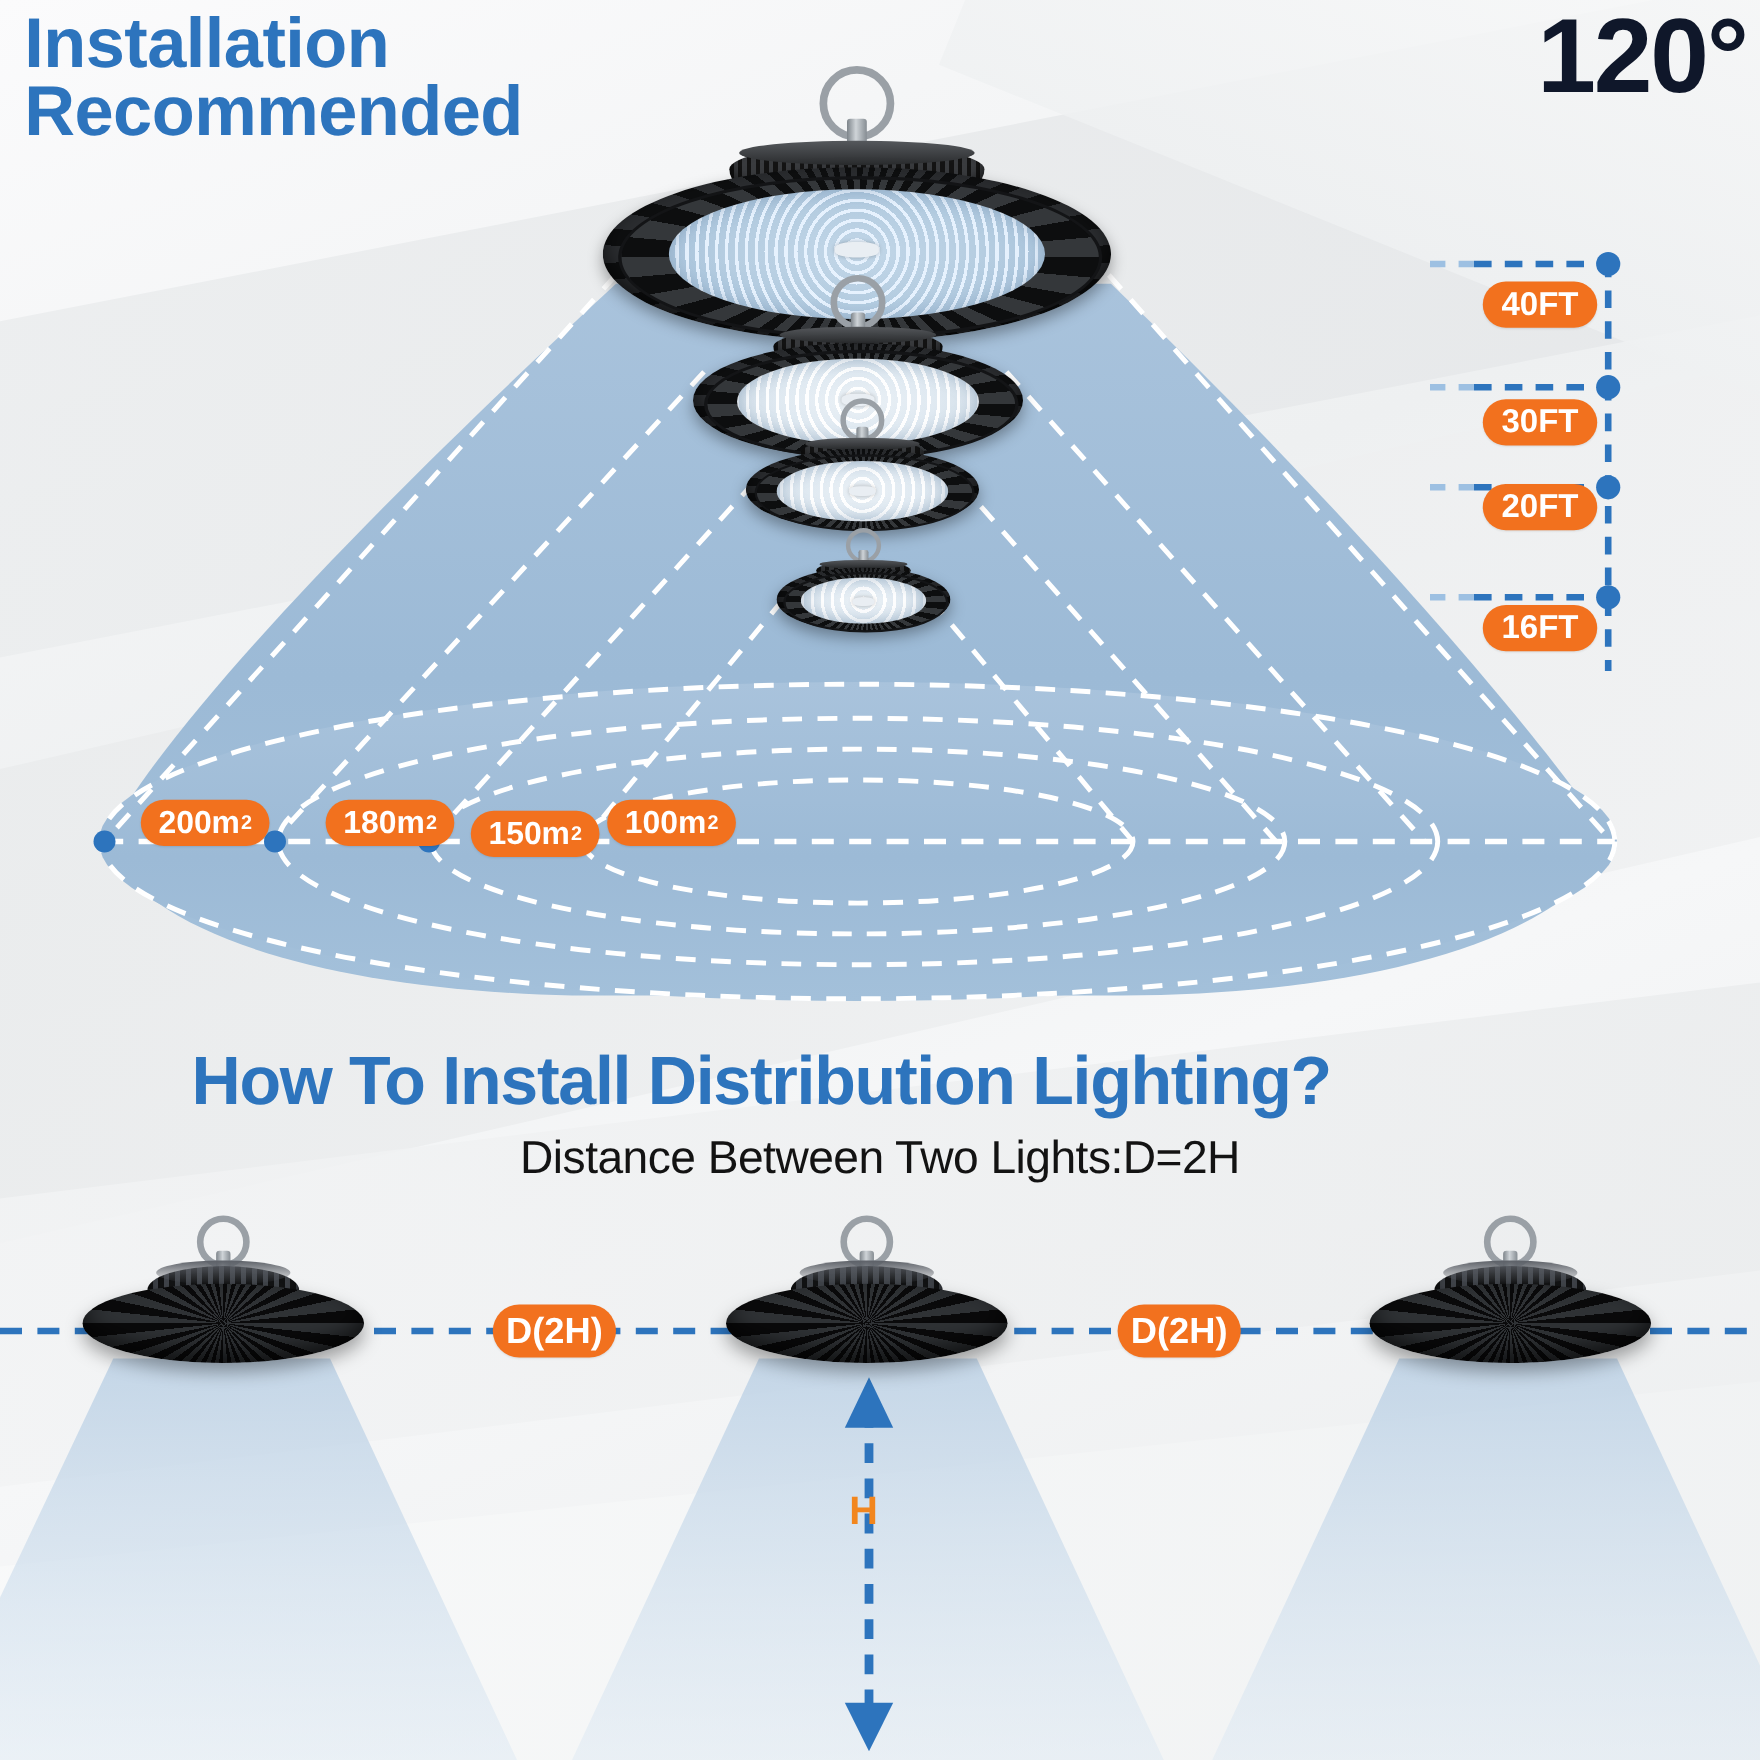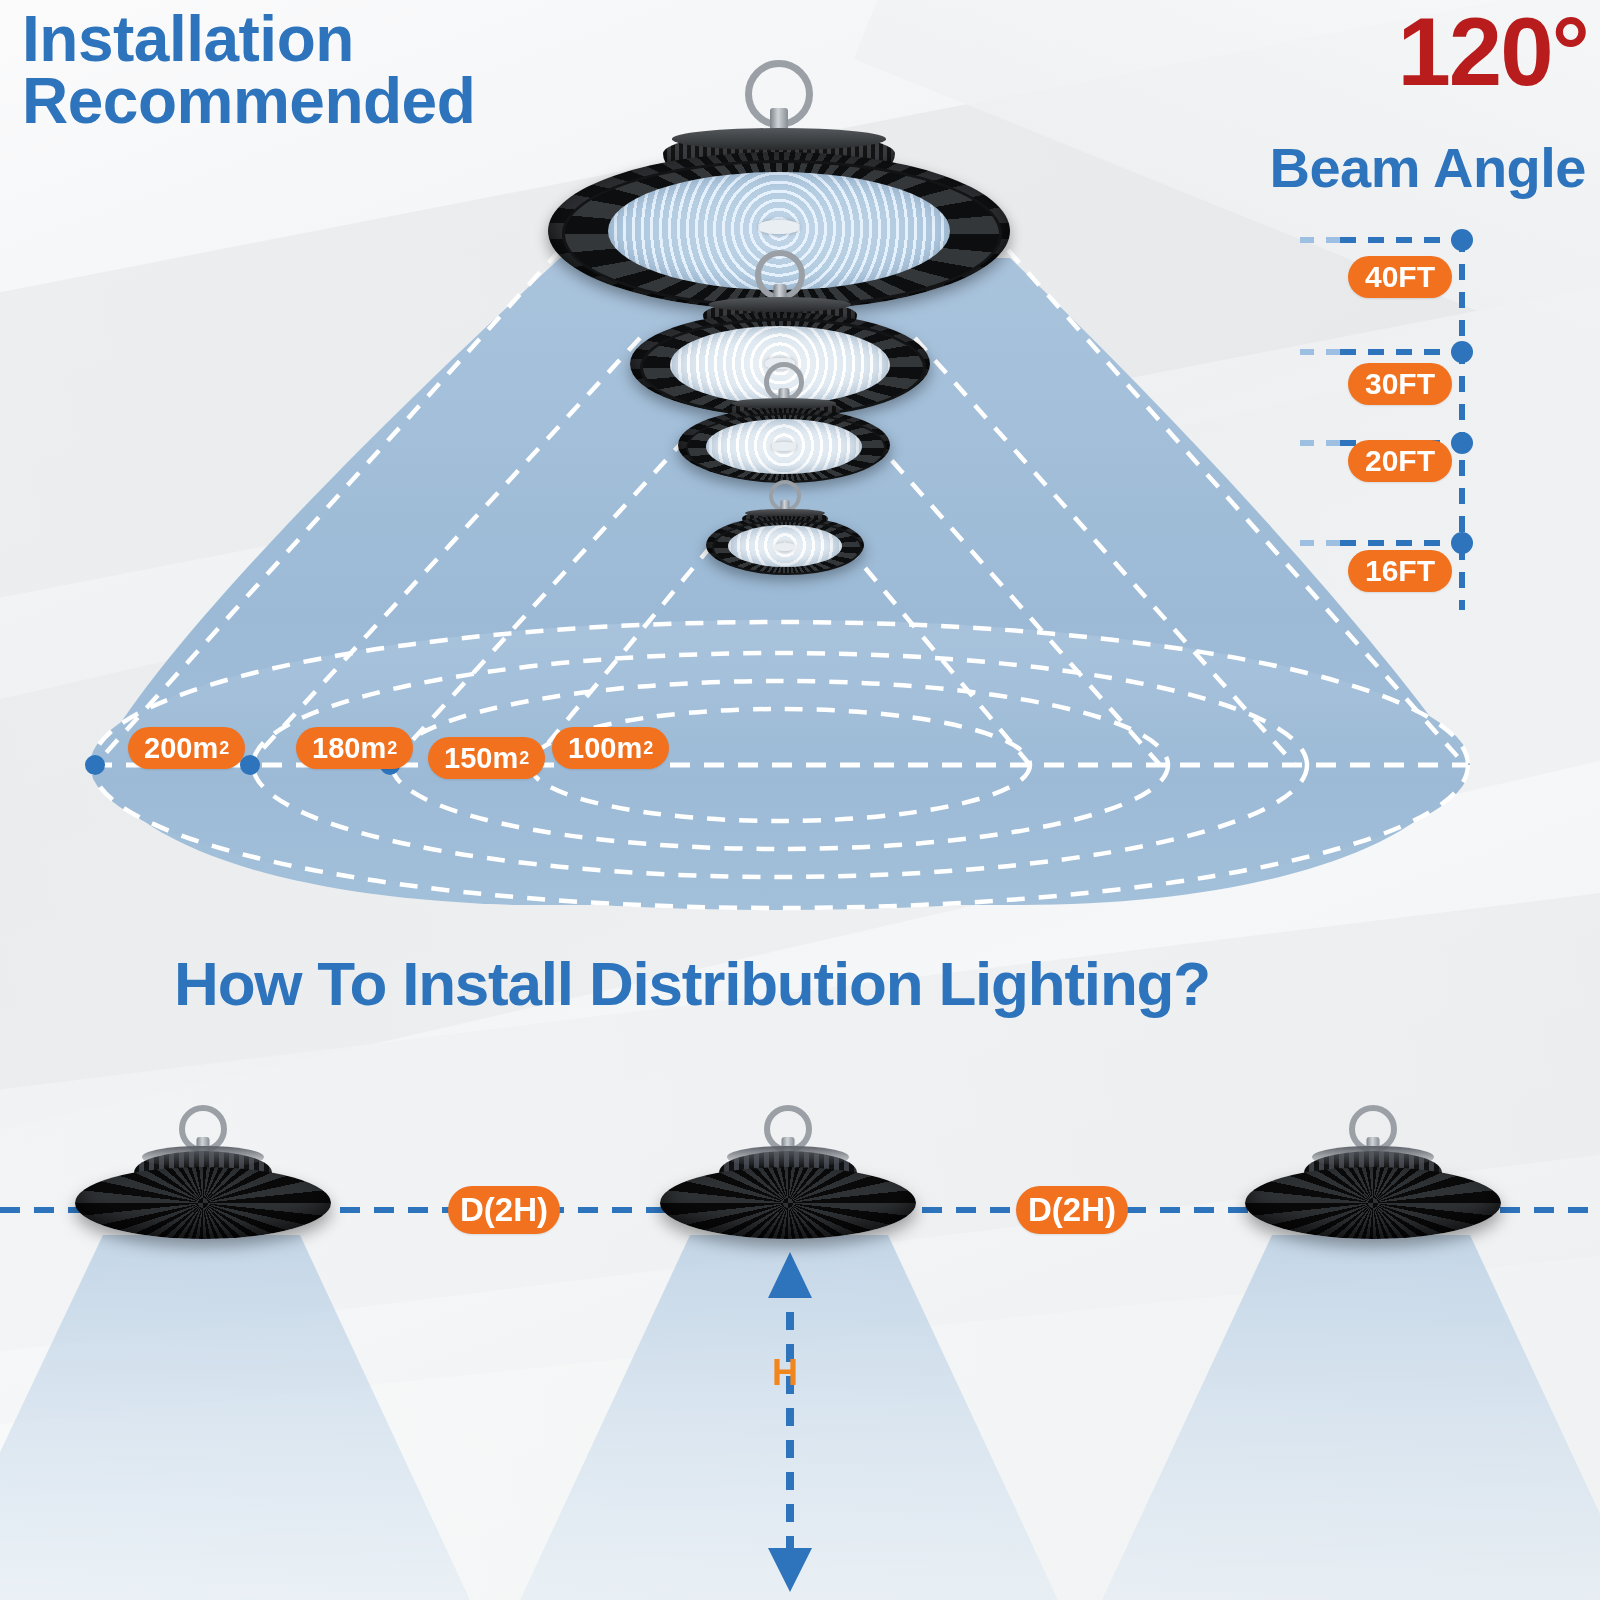--- a/index.html
+++ b/index.html
@@ -16,21 +16,21 @@
   .bg-band.b1{left:-400px;top:120px;width:2600px;height:300px;transform:rotate(-11deg);background:linear-gradient(90deg,#eceeef,#e3e5e7);}
   .bg-band.b2{left:-500px;top:520px;width:2600px;height:420px;transform:rotate(-13deg);background:linear-gradient(90deg,#e8eaeb,#f1f2f3);}
   .bg-band.b3{left:-400px;top:980px;width:2600px;height:260px;transform:rotate(-7deg);background:linear-gradient(90deg,#f4f5f6,#e8eaeb);}
   .bg-band.b4{left:-300px;top:1320px;width:2600px;height:360px;transform:rotate(-6deg);background:linear-gradient(90deg,#fafbfb,#eef0f1);}
   .bg-band.b5{left:900px;top:-180px;width:1400px;height:520px;transform:rotate(22deg);background:linear-gradient(180deg,#fdfdfd,#eff1f2);}
 
   
   .h-recommended{position:absolute;left:22px;top:8px;width:640px;
     font-size:64px;line-height:.97;font-weight:bold;color:#2d74bd;letter-spacing:-.5px;}
   .h-height{position:absolute;left:40px;top:196px;font-size:48px;font-weight:bold;color:#131313;letter-spacing:-.5px;}
-  .h-angle-num{position:absolute;right:12px;top:4px;font-size:96px;font-weight:bold;color:#b91c1c;line-height:1;letter-spacing:-2px;}
+  .h-angle-num{position:absolute;right:12px;top:4px;font-size:96px;font-weight:bold;color:#0f172a;line-height:1;letter-spacing:-2px;}
   .h-angle-label{position:absolute;right:14px;top:140px;font-size:56px;font-weight:bold;color:#2d74bd;line-height:1;letter-spacing:-.5px;}
 
   .h-how{position:absolute;left:0;top:948px;width:1384px;text-align:center;
     font-size:62px;font-weight:bold;color:#2d74bd;letter-spacing:-1.2px;}
   .h-dist{position:absolute;left:0;top:1028px;width:1600px;text-align:center;
     font-size:42px;color:#131313;letter-spacing:-.5px;}
 
   
   .beamsvg{position:absolute;left:0;top:0;width:1600px;height:1600px;pointer-events:none;}
 
@@ -256,23 +256,23 @@
     <div class="hub" style="top:46px;width:138px;height:54px;"></div>
     <div class="disc" style="top:62px;height:72px;"></div>
   </div>
 
   <div class="h-recommended">
     <div>Installation</div>
     <div>Recommended</div>
   </div>
 
   <div class="h-angle-num">120°</div>
-  <div class="h-angle-label">Beam Angle</div>
 
   <div class="h-how">How To Install Distribution Lighting?</div>
+  <div class="h-dist">Distance Between Two Lights:D=2H</div>
 
   <div class="badge ft" style="left:1348px;top:256px;">40FT</div>
   <div class="badge ft" style="left:1348px;top:350px;margin-top:13px;">30FT</div>
   <div class="badge ft" style="left:1348px;top:440px;">20FT</div>
   <div class="badge ft" style="left:1348px;top:550px;">16FT</div>
 
   <div class="badge area" style="left:128px;top:727px;">
     <span>200m</span>
       <sup>2</sup>
   </div>

